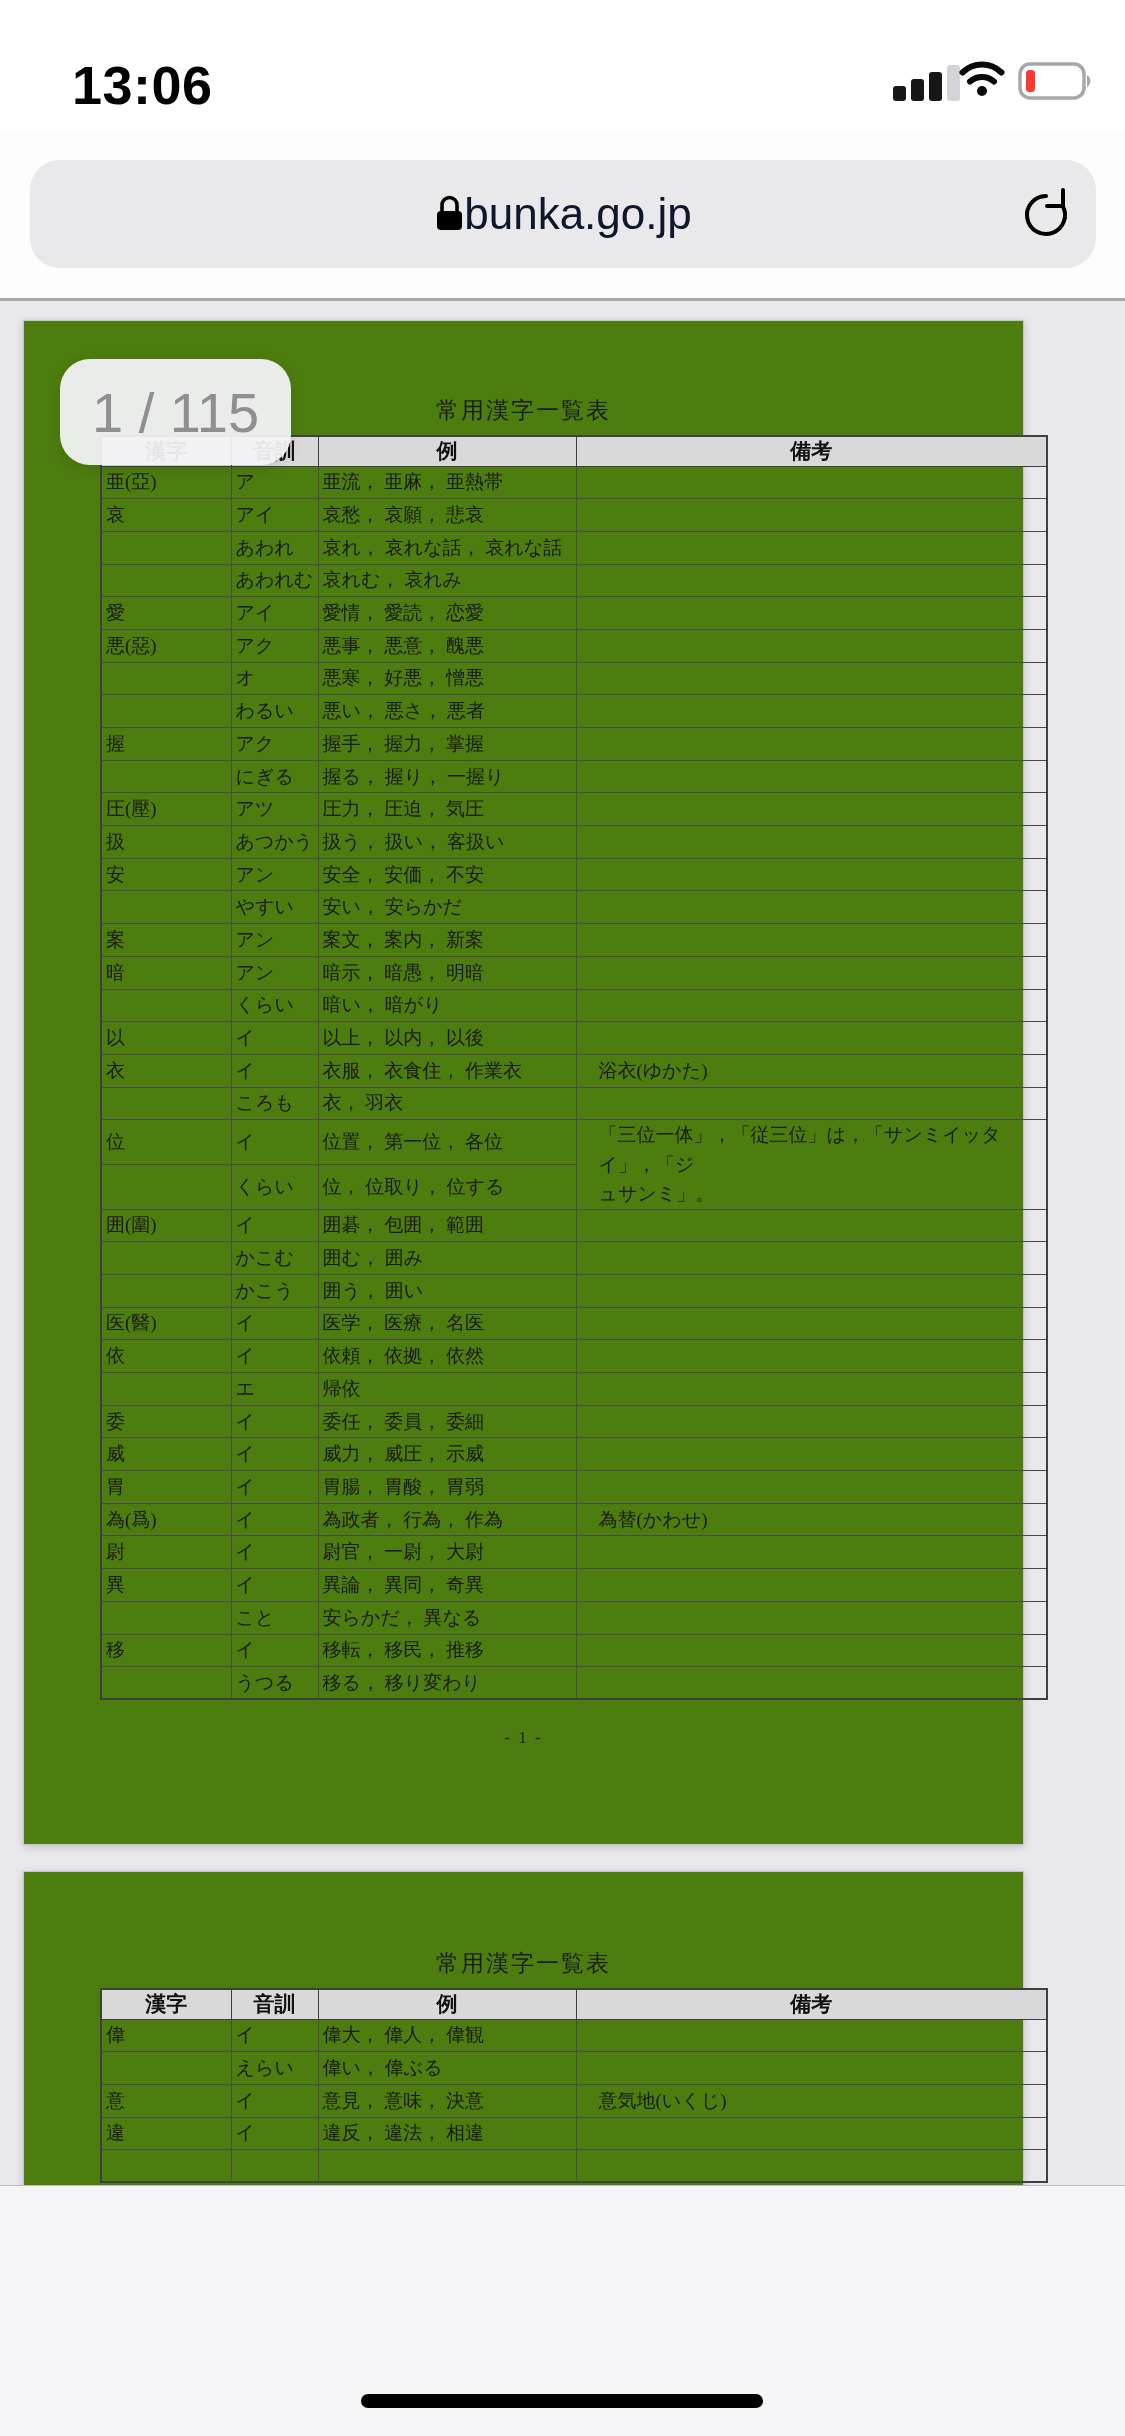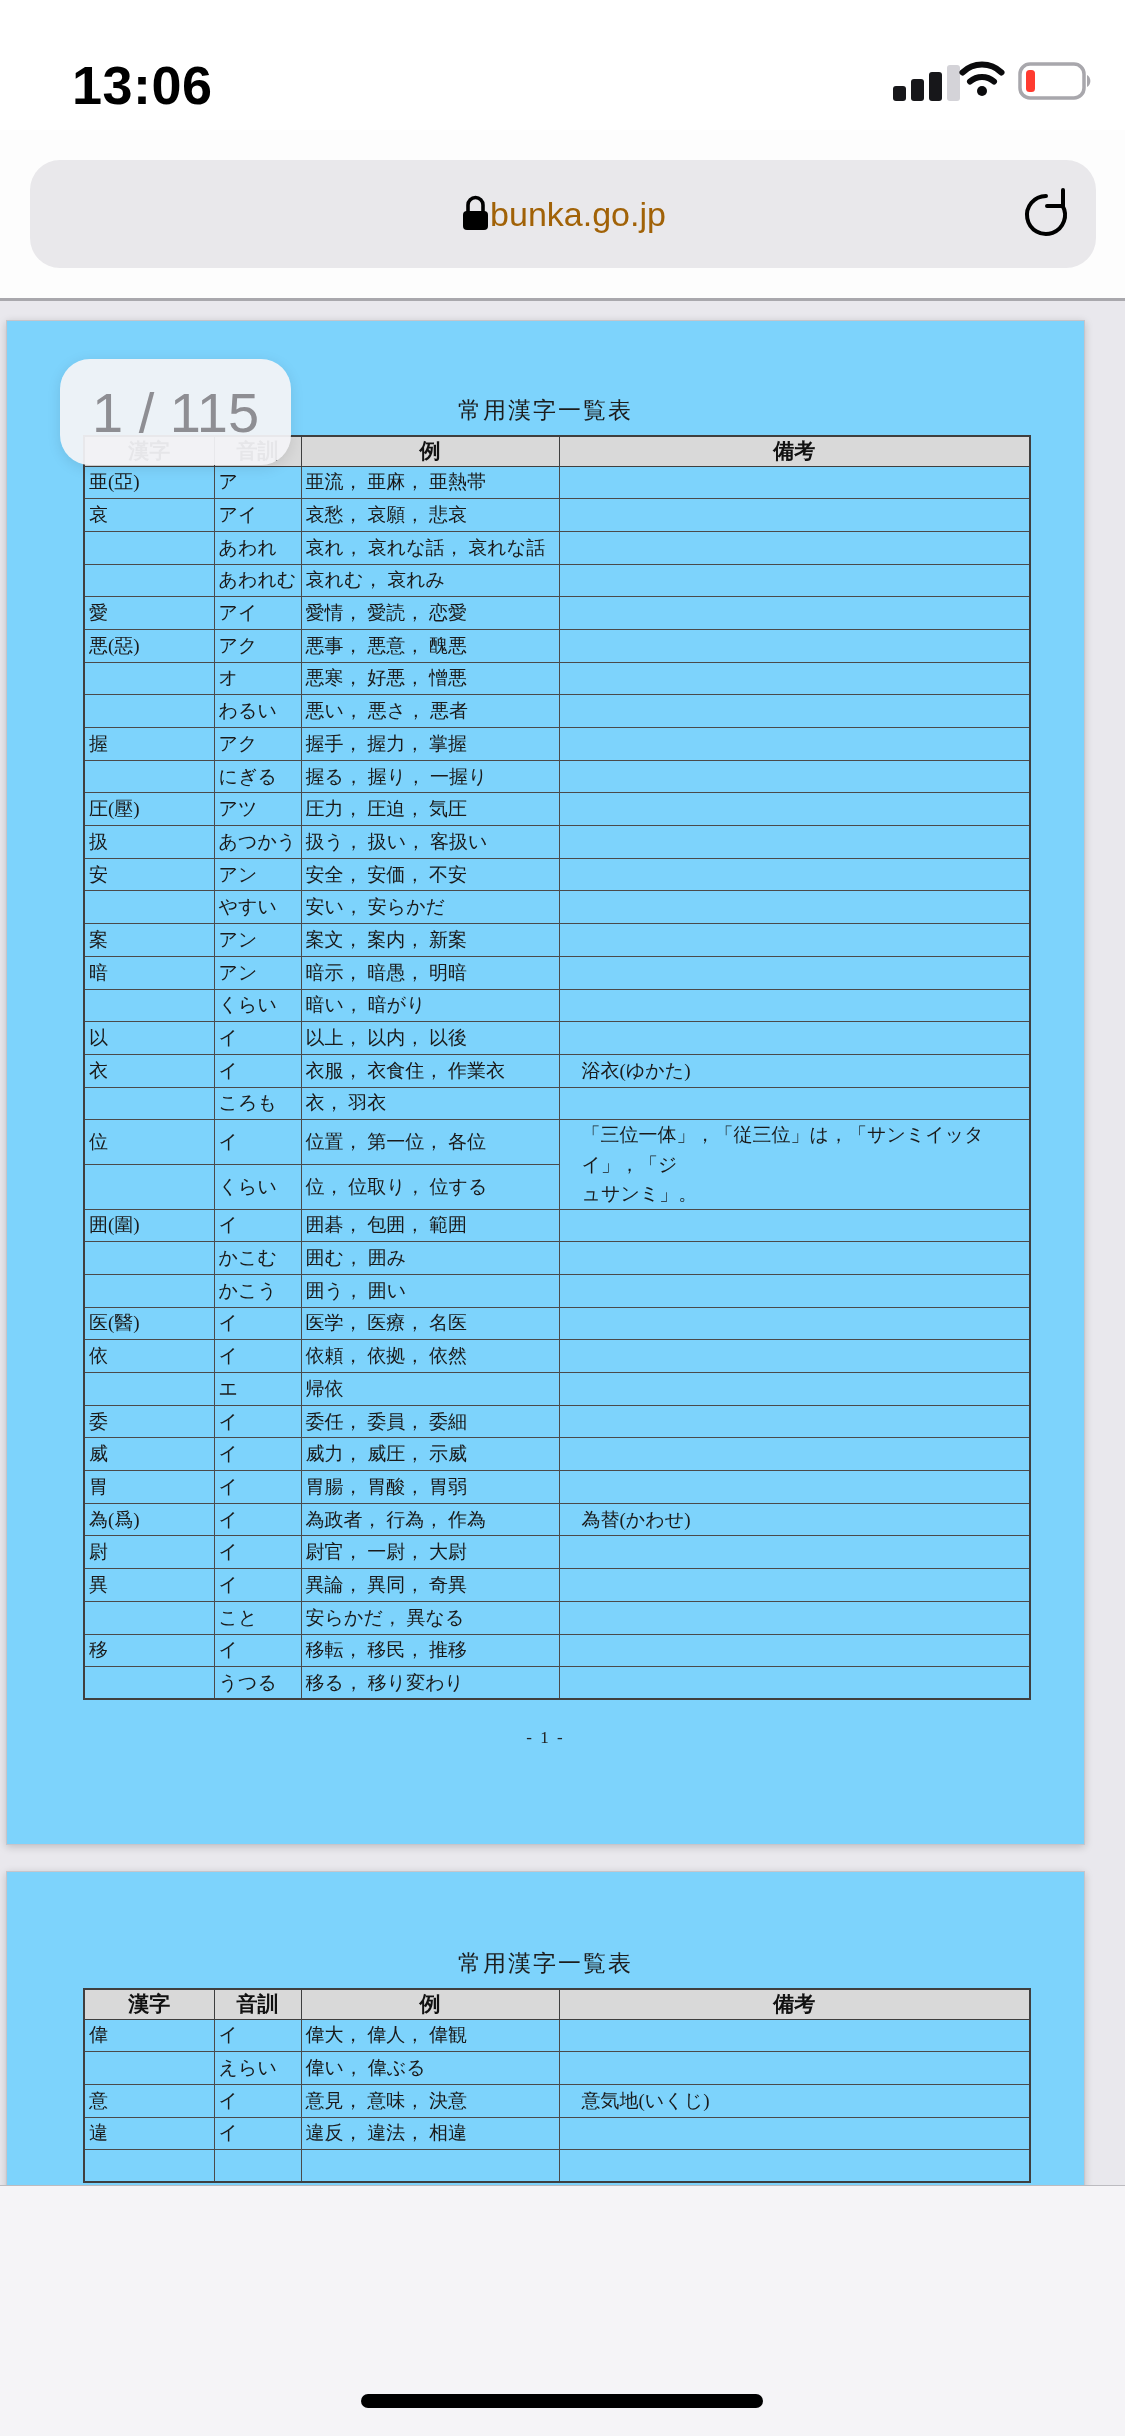--- a/index.html
+++ b/index.html
@@ -8,27 +8,27 @@
   .abs { position:absolute; }
 
   
   #status-bar { position:absolute; left:0; top:0; width:1125px; height:130px; background:#fff; }
   #clock { position:absolute; left:72px; top:54px; font-size:54px; font-weight:600; color:#000; letter-spacing:0.5px; }
 
   
   #url-chrome { position:absolute; left:0; top:130px; width:1125px; height:171px; background:#fdfdfd; }
   #url-pill { position:absolute; left:30px; top:30px; width:1066px; height:108px;
               background:#e9e8eb; border-radius:30px; display:flex; align-items:center; justify-content:center; }
-  #url-text { font-size:34px; color:#a16207; margin-left:0; }
+  #url-text { font-size:44px; color:#0f172a; margin-left:0; }
   #reload-btn { position:absolute; right:24px; top:28px; width:52px; height:52px; }
   #chrome-hairline { position:absolute; left:0; top:298px; width:1125px; height:3px; background:#a9a8ad; }
 
   
   #pdf-viewport { position:absolute; left:0; top:301px; width:1125px; height:1884px; background:#e9e8ed; overflow:hidden; }
-  .pdf-page { position:absolute; left:6px; width:1079px; background:#7dd3fc;
+  .pdf-page { position:absolute; left:23px; width:1001px; background:#4d7c0f;
               border:1px solid #c6c5cb; box-shadow:0 2px 8px rgba(0,0,0,.18); }
   #page-1 { top:19px;  height:1525px; }
   #page-2 { top:1570px; height:900px; }
 
   .doc-title { text-align:center; font-family:"Liberation Serif","DejaVu Serif",serif;
                font-size:23px; color:#1c1c1c; letter-spacing:2px; }
   #page-1 .doc-title { margin-top:74px; }
   #page-2 .doc-title { margin-top:76px; }
 
   table.kanji-table { border-collapse:collapse; margin-left:76px; margin-top:9px;

